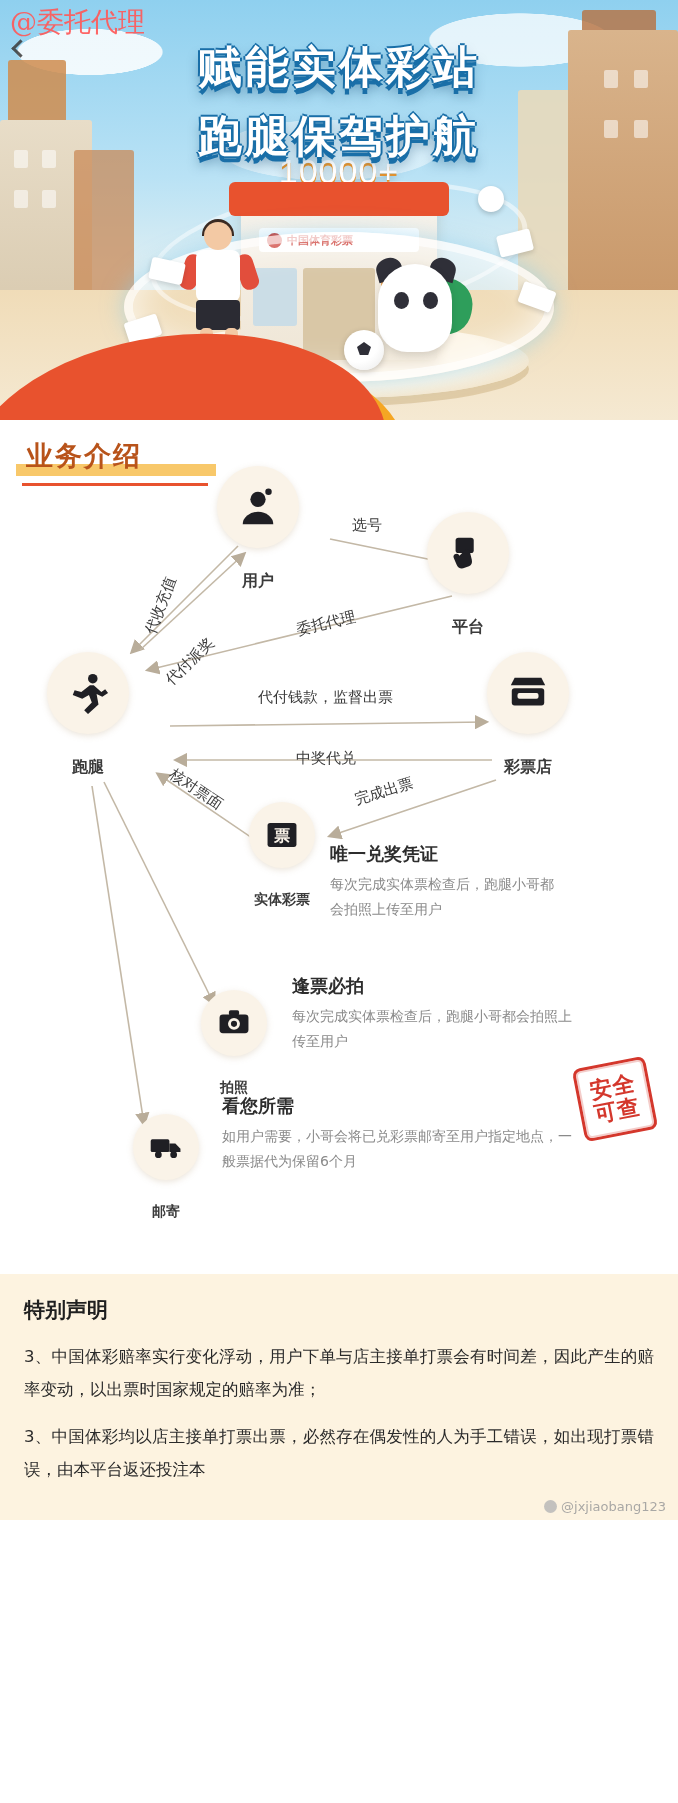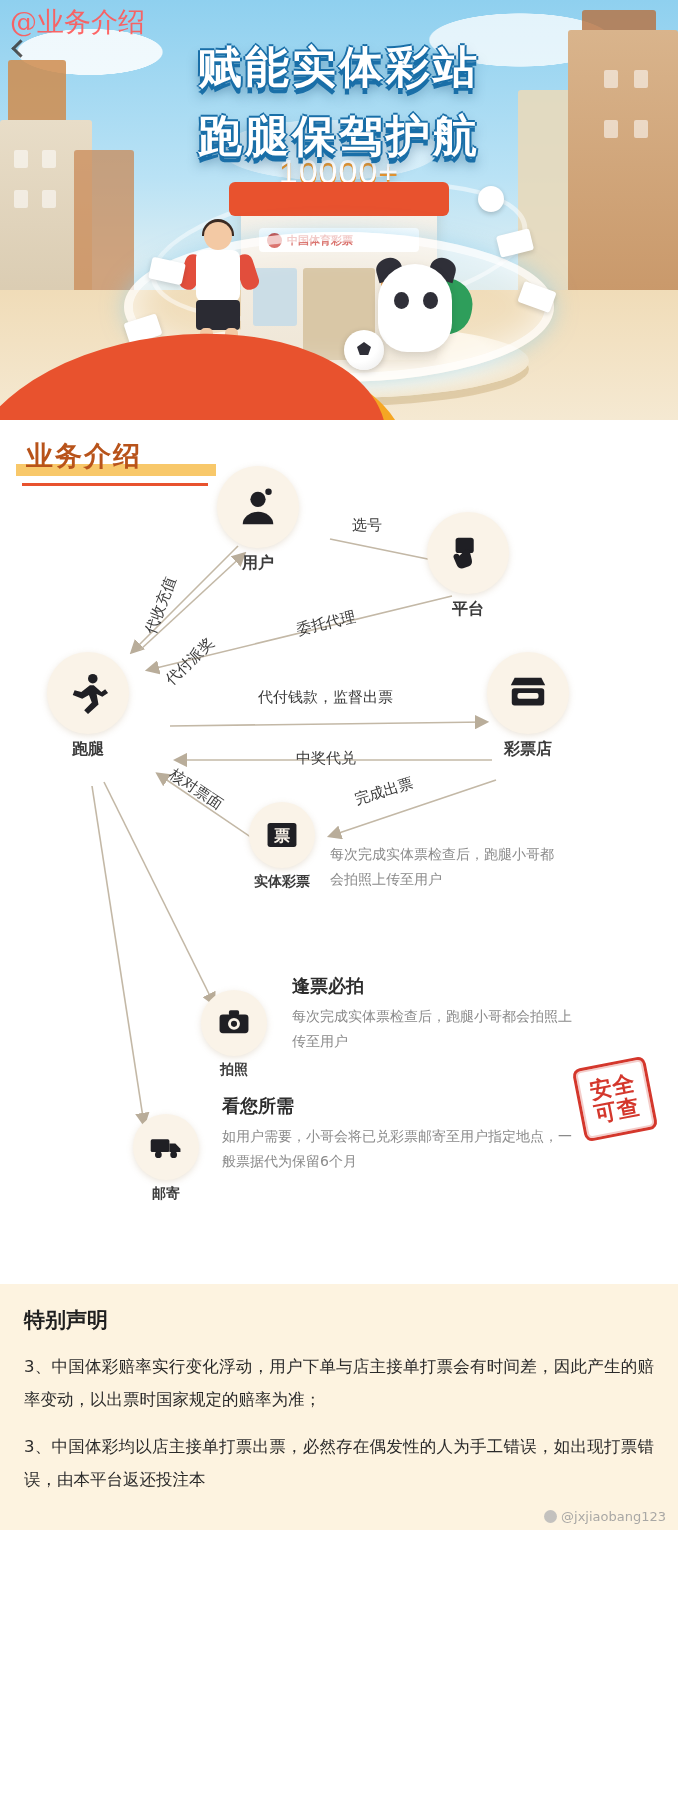--- a/index.html
+++ b/index.html
@@ -154,21 +154,21 @@
     background: #e8522e; border-radius: 50% 50% 0 0 / 100% 100% 0 0;
     transform: rotate(-7deg); z-index: 7;
   }
   .hero-swoosh2 {
     position: absolute; left: -30px; bottom: -56px; width: 430px; height: 120px;
     background: #f5a623; border-radius: 50% 50% 0 0 / 100% 100% 0 0;
     transform: rotate(-7deg); z-index: 6;
   }
 
   
-  .section1 { position: relative; width: 678px; background: #fff; padding-bottom: 20px; }
+  .section1 { position: relative; width: 678px; background: #fff; padding-bottom: 10px; }
   .sec-head {
     position: relative; margin: 18px 0 0 22px;
     display: inline-block;
   }
   .sec-head .bar {
     position: absolute; left: -6px; top: 26px; width: 200px; height: 12px; background: #f8c86a; z-index: 0;
   }
   .sec-head .txt {
     position: relative; z-index: 1;
     font-family: "DejaVu Sans", sans-serif;
@@ -186,21 +186,21 @@
     position: absolute; text-align: center; width: 108px;
   }
   .node .circle {
     width: 82px; height: 82px; margin: 0 auto;
     background: #faf3e8; border-radius: 50%;
     display: flex; align-items: center; justify-content: center;
     box-shadow: 0 2px 6px rgba(180,150,110,.25);
   }
   .node .circle.sm { width: 66px; height: 66px; }
   .node .label {
-    margin-top: 5px; font-size: 16px; font-weight: bold; color: #3b3b3b;
+    margin-top: 23px; font-size: 16px; font-weight: bold; color: #3b3b3b;
     font-family: Liberation Serif, serif; white-space: nowrap;
   }
   .node .label.small { font-size: 14px; }
   .ico { width: 42px; height: 42px; position: relative; }
   .ico-sm { width: 34px; height: 34px; position: relative; }
 
   .edge-label {
     position: absolute;
     font-family: "DejaVu Sans", sans-serif;
     font-size: 15px; color: #3b3b3b; white-space: nowrap;
@@ -318,21 +318,21 @@
     <div class="ball-sm"></div>
     <div class="ticket t1"></div>
     <div class="ticket t2"></div>
     <div class="ticket t3"></div>
     <div class="ticket t4"></div>
 
     <div class="hero-swoosh2"></div>
     <div class="hero-swoosh"></div>
 
     <div class="back-chevron"></div>
-    <div class="watermark-top">@业务介绍</div>
+    <div class="watermark-top">@委托代理</div>
   </div>
 
   <div class="section1">
 
     <div class="sec-head">
       <span class="bar"></span>
       <span class="txt">业务介绍</span>
       <span class="rule"></span>
     </div>
 
@@ -447,20 +447,21 @@
       <div class="edge-label" style="left:352px; top:42px;">选号</div>
       <div class="edge-label" style="left:131px; top:122px; transform:rotate(-69deg);">代收充值</div>
       <div class="edge-label" style="left:160px; top:178px; transform:rotate(-44deg);">代付派奖</div>
       <div class="edge-label" style="left:296px; top:140px; transform:rotate(-13deg);">委托代理</div>
       <div class="edge-label" style="left:258px; top:214px;">代付钱款，监督出票</div>
       <div class="edge-label" style="left:296px; top:275px;">中奖代兑</div>
       <div class="edge-label" style="left:354px; top:308px; transform:rotate(-17deg);">完成出票</div>
       <div class="edge-label" style="left:166px; top:306px; transform:rotate(34deg);">核对票面</div>
 
       <div class="callout" style="left:330px; top:368px; width:236px;">
+        <div class="c-title">唯一兑奖凭证</div>
         <div class="c-body">每次完成实体票检查后，跑腿小哥都会拍照上传至用户</div>
       </div>
 
       <div class="callout" style="left:292px; top:500px; width:284px;">
         <div class="c-title">逢票必拍</div>
         <div class="c-body">每次完成实体票检查后，跑腿小哥都会拍照上传至用户</div>
       </div>
 
       <div class="callout" style="left:222px; top:620px; width:350px;">
         <div class="c-title">看您所需</div>

